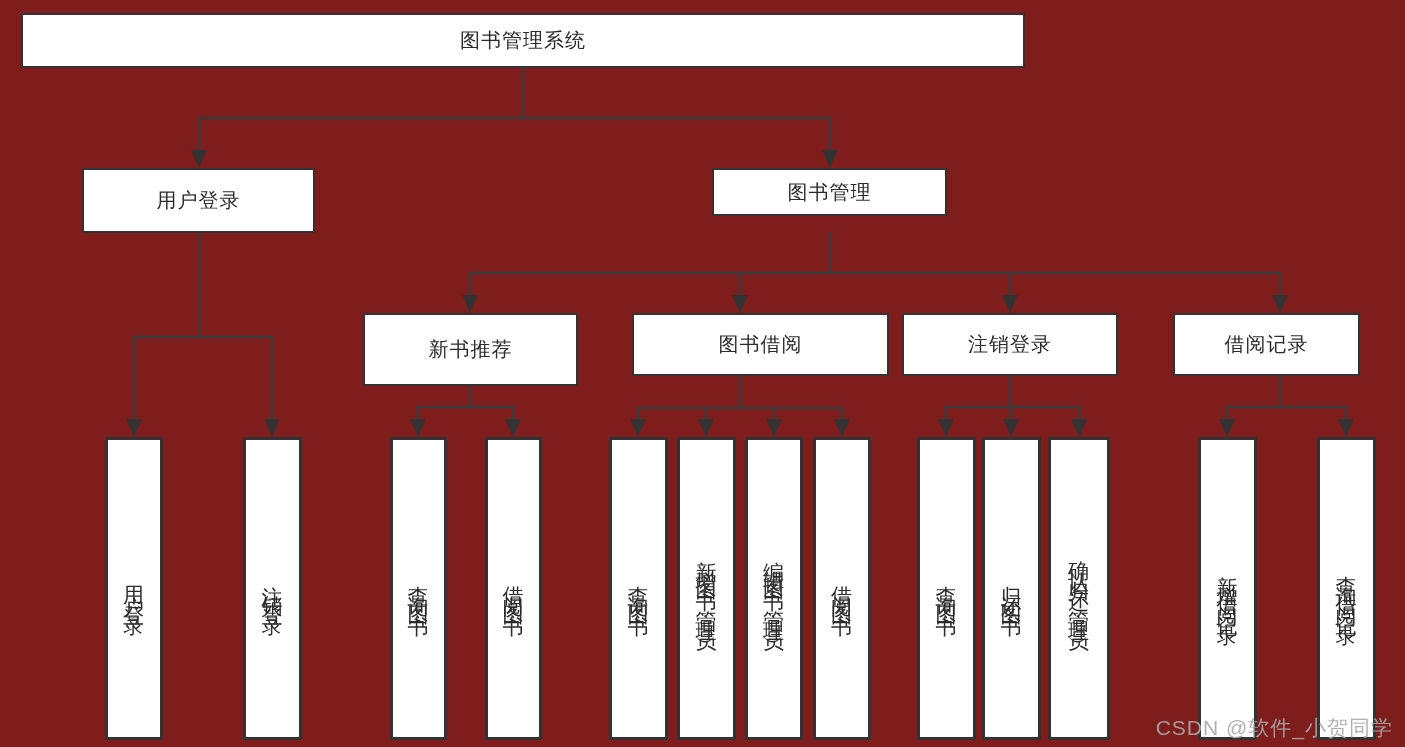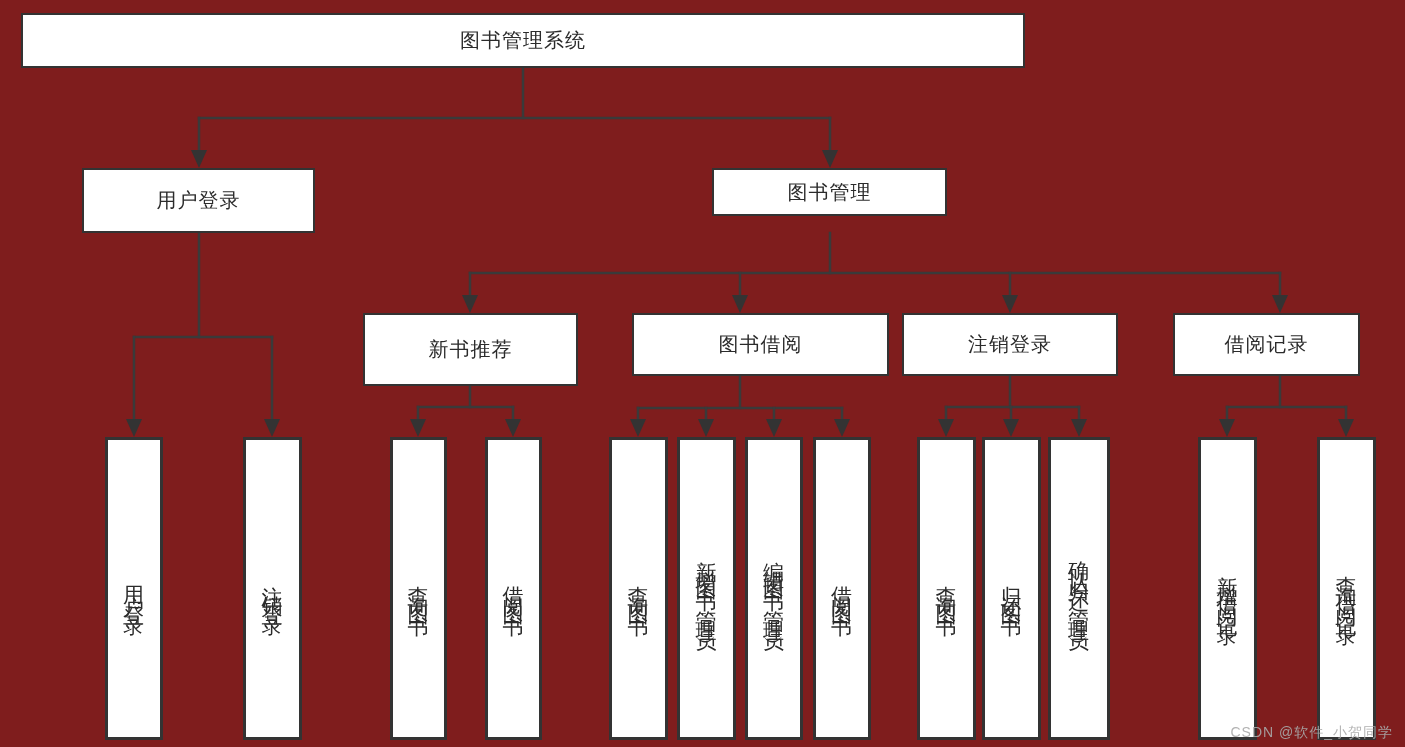--- a/index.html
+++ b/index.html
@@ -40,21 +40,21 @@
     font-size: 21px;
     letter-spacing: 10px;
     line-height: 1;
     white-space: normal;
   }
   .watermark {
     position: absolute;
     right: 12px;
     bottom: 5px;
     z-index: 3;
-    font-size: 14px;
+    font-size: 21px;
     color: #a9a9a9;
     opacity: 0.9;
     letter-spacing: 1px;
     text-align: center;
   }
 </style>
 </head>
 <body>
 
 <div class="canvas">

